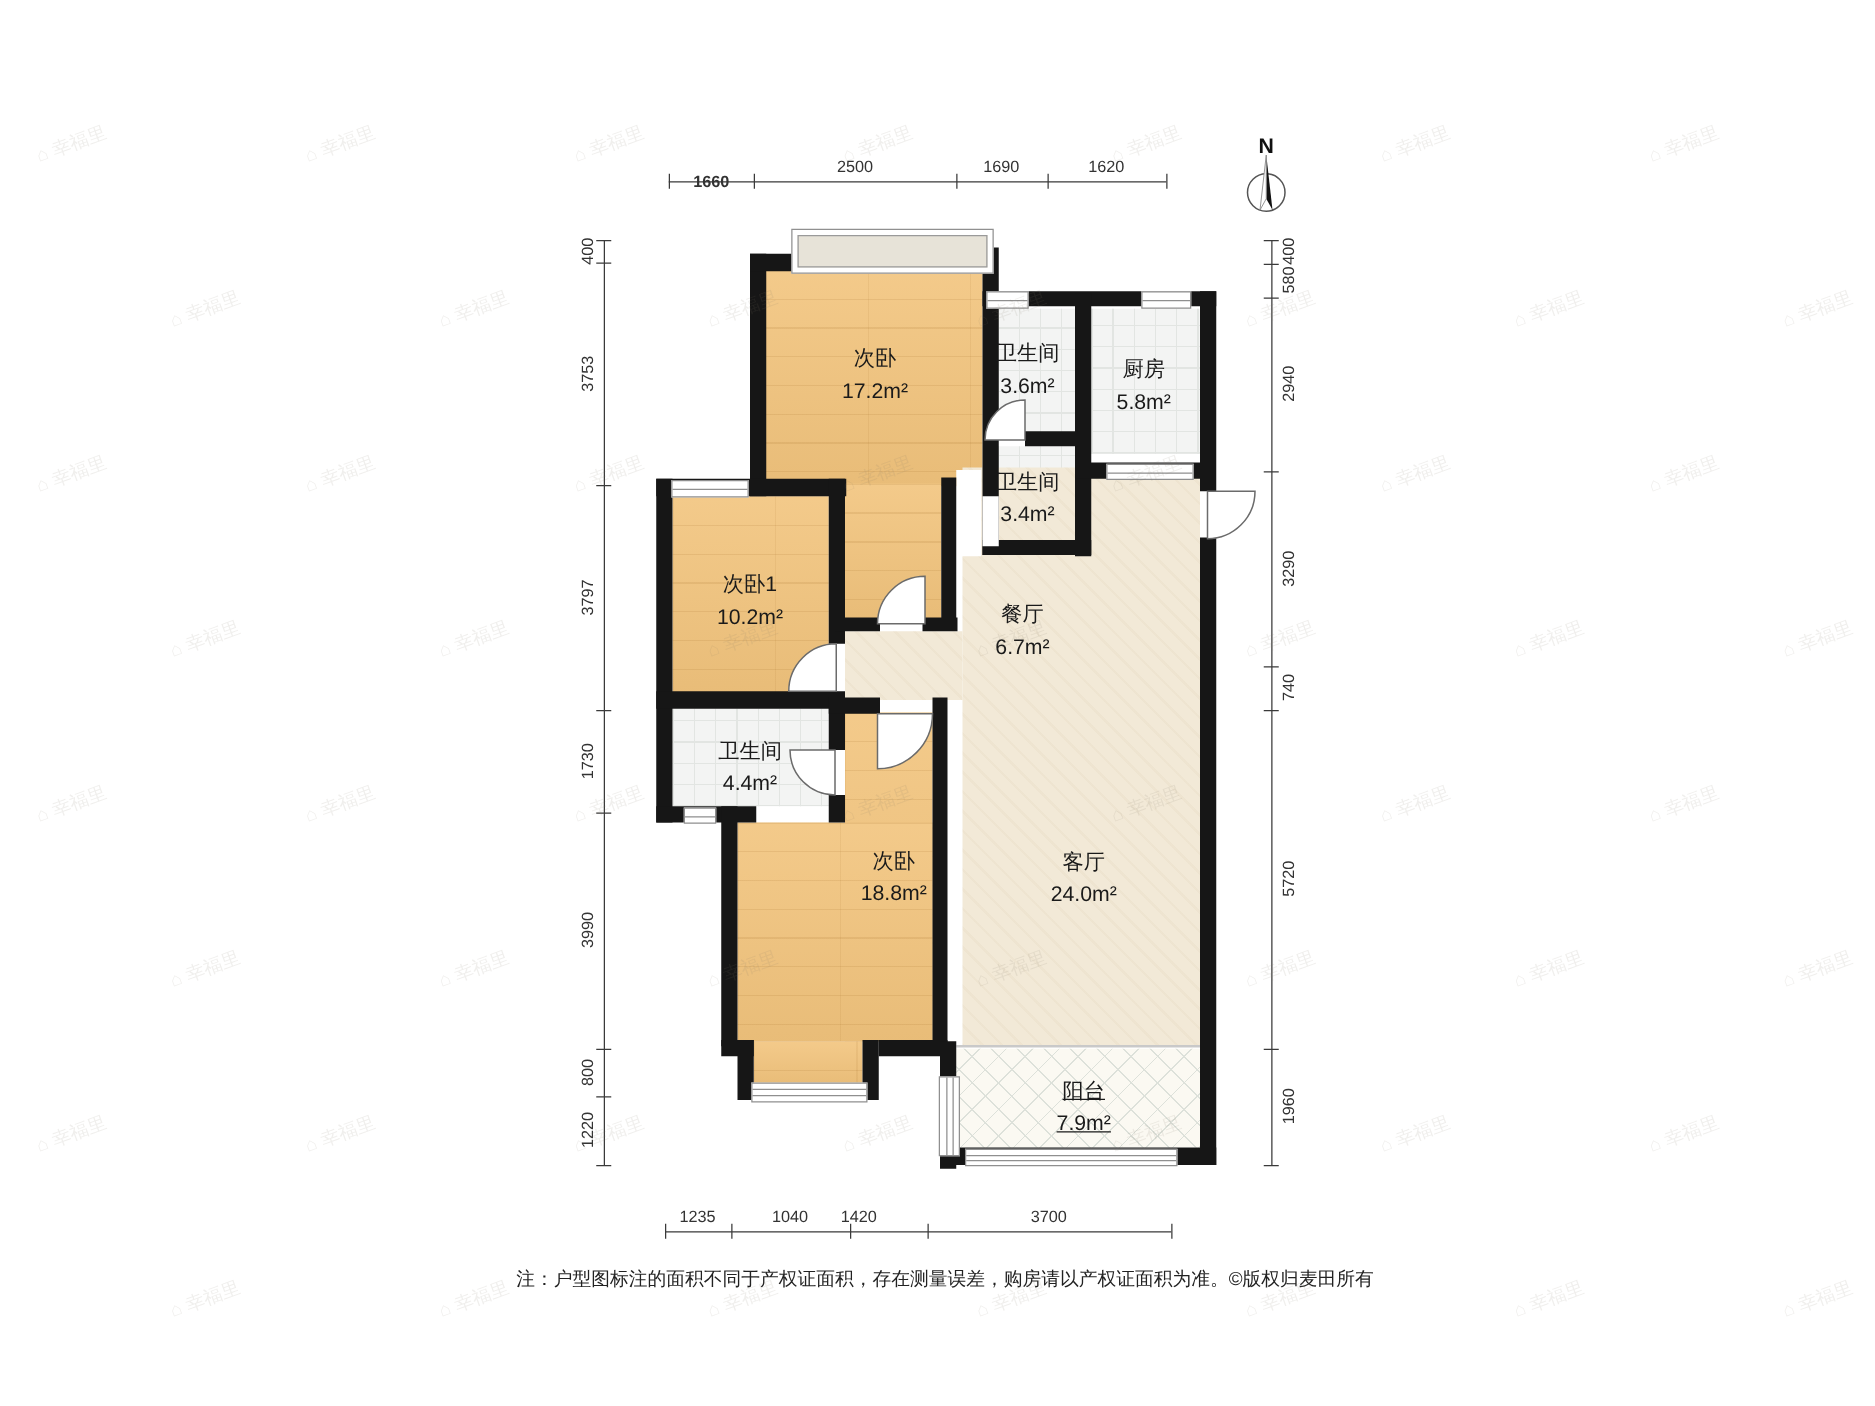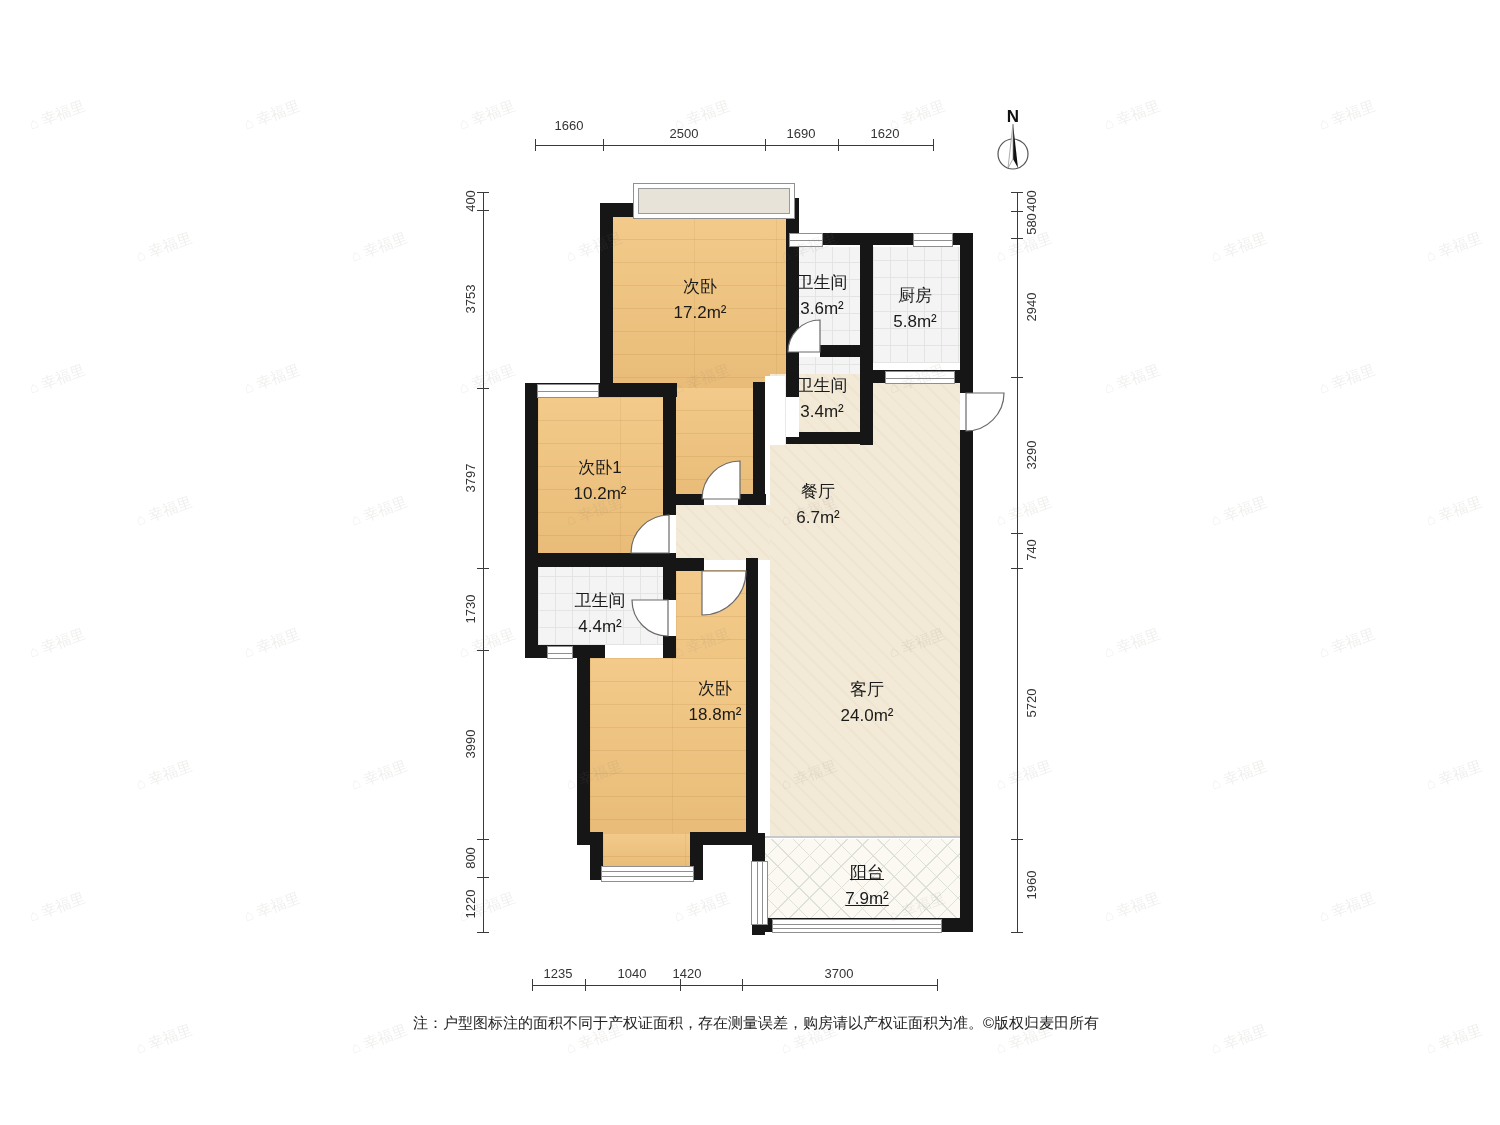--- a/index.html
+++ b/index.html
@@ -179,21 +179,21 @@
     <span>7.9m²</span>
   </div>
 
   <div>
     <div class="dim-line" style="left:535px;top:145px;width:398px;height:1px;"></div>
     <div class="tick tick-v" style="left:535px;top:139px;"></div>
     <div class="tick tick-v" style="left:603px;top:139px;"></div>
     <div class="tick tick-v" style="left:765px;top:139px;"></div>
     <div class="tick tick-v" style="left:838px;top:139px;"></div>
     <div class="tick tick-v" style="left:933px;top:139px;"></div>
-    <span class="dim-label" style="left:569px;top:125px;">1660</span>
+    <span class="dim-label" style="left:569px;top:145px;font-weight:bold;">1660</span>
     <span class="dim-label" style="left:684px;top:133px;">2500</span>
     <span class="dim-label" style="left:801px;top:133px;">1690</span>
     <span class="dim-label" style="left:885px;top:133px;">1620</span>
   </div>
 
   <div>
     <div class="dim-line" style="left:532px;top:985px;width:405px;height:1px;"></div>
     <div class="tick tick-v" style="left:532px;top:979px;"></div>
     <div class="tick tick-v" style="left:585px;top:979px;"></div>
     <div class="tick tick-v" style="left:680px;top:979px;"></div>

